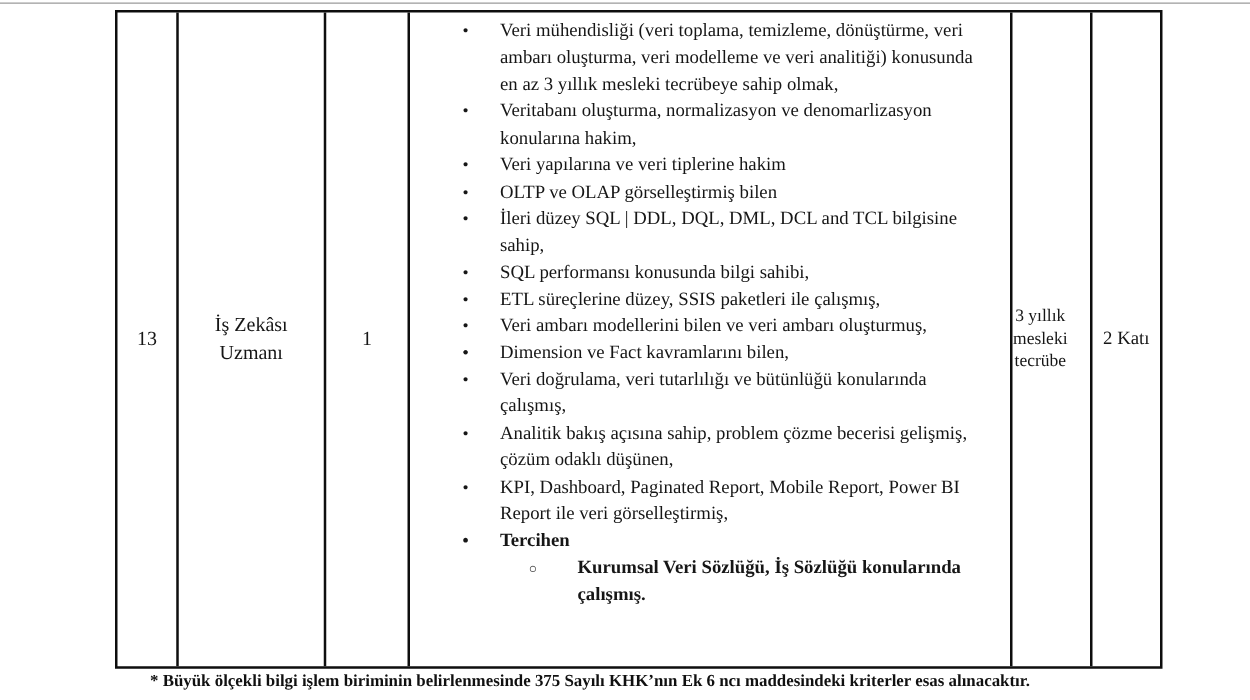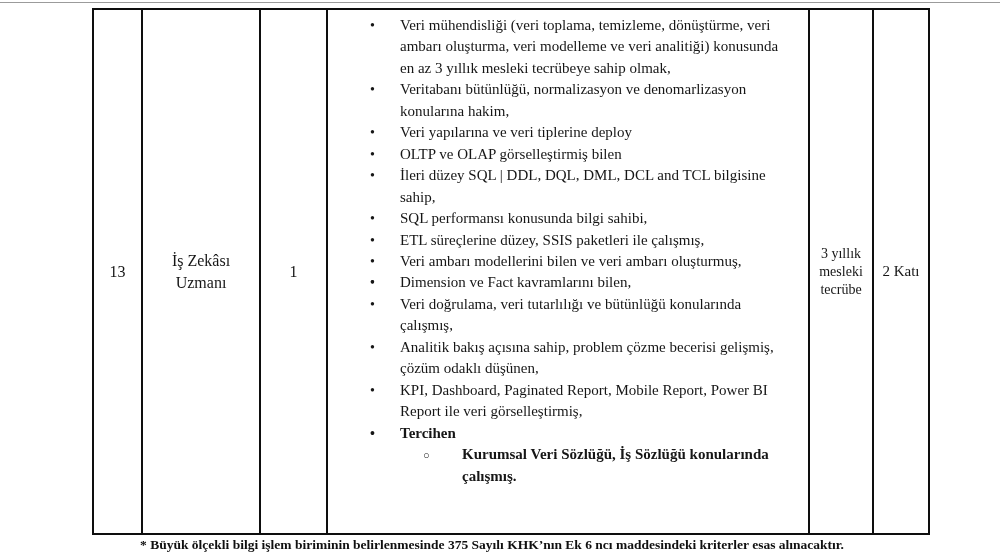--- a/index.html
+++ b/index.html
@@ -36,21 +36,21 @@
   }
   .col-num   { width: 49px;  font-size: 16px; }
   .col-title { width: 118px; font-size: 16px; line-height: 22px; padding: 0 8px; font-family: Liberation Serif, serif; }
   .col-count { width: 67px;  font-size: 16px; }
   .col-req   {
     width: 482px;
     display: block;
     text-align: left;
     padding-top: 5px; padding-bottom: 3px;
   }
-  .col-exp   { width: 64px; font-size: 14px; line-height: 18px; padding: 0 18px; }
+  .col-exp   { width: 64px; font-size: 14px; line-height: 18px; padding: 0 18px; justify-content: flex-end; }
   .col-mult  { flex: 1 1 auto; font-size: 15px; border-right: none; align-items: center; }
 
   .req-item {
     position: relative;
     font-size: 15px;
     line-height: 21.45px;
     padding-left: 72px;
     padding-right: 20px;
   }
   .req-item .marker {
@@ -62,21 +62,21 @@
     padding-right: 6px;
   }
   .req-item.sub .marker {
     left: 95px; top: 1px;
     font-size: 11px;
   }
   .req-item.bold { font-weight: bold; }
 
   .footnote {
     position: absolute;
-    left: 140px; top: 537px;
+    left: 120px; top: 537px;
     font-size: 13.5px;
     font-weight: bold;
     color: #101010;
     white-space: nowrap;
   }
 </style>
 </head>
 <body>
 
 <div class="page">
@@ -93,22 +93,22 @@
       <span>İş Zekâsı Uzmanı</span>
     </div>
 
     <div class="cell col-count">
       <span>1</span>
     </div>
 
     <div class="cell col-req">
       <div id="requirements-list">
           <div class="req-item"><span class="marker">•</span><span>Veri mühendisliği (veri toplama, temizleme, dönüştürme, veri ambarı oluşturma, veri modelleme ve veri analitiği) konusunda en az 3 yıllık mesleki tecrübeye sahip olmak,</span></div>
-          <div class="req-item"><span class="marker">•</span><span>Veritabanı bütünlüğü, normalizasyon ve denomarlizasyon konularına hakim,</span></div>
-          <div class="req-item"><span class="marker">•</span><span>Veri yapılarına ve veri tiplerine deploy</span></div>
+          <div class="req-item"><span class="marker">•</span><span>Veritabanı oluşturma, normalizasyon ve denomarlizasyon konularına hakim,</span></div>
+          <div class="req-item"><span class="marker">•</span><span>Veri yapılarına ve veri tiplerine hakim</span></div>
           <div class="req-item"><span class="marker">•</span><span>OLTP ve OLAP görselleştirmiş bilen</span></div>
           <div class="req-item"><span class="marker">•</span><span>İleri düzey SQL | DDL, DQL, DML, DCL and TCL bilgisine sahip,</span></div>
           <div class="req-item"><span class="marker">•</span><span>SQL performansı konusunda bilgi sahibi,</span></div>
           <div class="req-item"><span class="marker">•</span><span>ETL süreçlerine düzey, SSIS paketleri ile çalışmış,</span></div>
           <div class="req-item"><span class="marker">•</span><span>Veri ambarı modellerini bilen ve veri ambarı oluşturmuş,</span></div>
           <div class="req-item"><span class="marker">•</span></div>
           <div class="req-item"><span class="marker">•</span><span>Dimension ve Fact kavramlarını bilen,</span></div>
           <div class="req-item"><span class="marker">•</span><span>Veri doğrulama, veri tutarlılığı ve bütünlüğü konularında çalışmış,</span></div>
           <div class="req-item"><span class="marker">•</span><span>Analitik bakış açısına sahip, problem çözme becerisi gelişmiş, çözüm odaklı düşünen,</span></div>
           <div class="req-item"><span class="marker">•</span><span>KPI, Dashboard, Paginated Report, Mobile Report, Power BI Report ile veri görselleştirmiş,</span></div>

